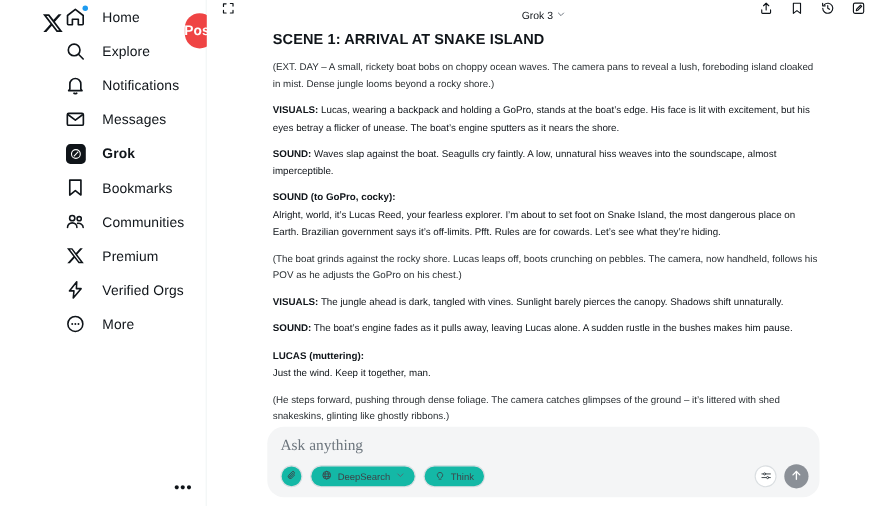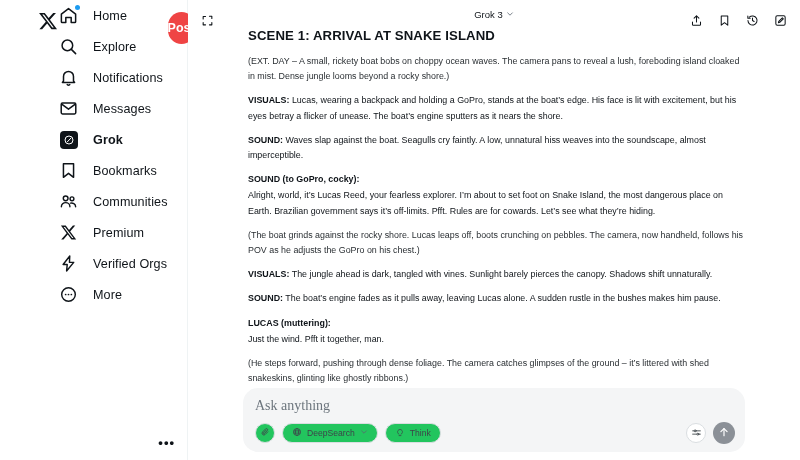--- a/index.html
+++ b/index.html
@@ -50,21 +50,21 @@
   .sidebar-more {
     position: absolute; right: 12px; bottom: 13px;
     font-size: 13px; color: #0f1419; letter-spacing: 1px;
     cursor: pointer; line-height: 8px; font-weight: 700;
   }
 
   
   .main { flex: 1; height: 460px; display: flex; flex-direction: column;
           position: relative; background: #fff; }
   .main-header {
-    height: 28px; display: flex; align-items: flex-end;
+    height: 28px; display: flex; align-items: flex-start;
     padding: 0 12px; flex: 0 0 28px; position: relative;
   }
   .hdr-left { display: flex; align-items: center; }
   .hdr-center {
     position: absolute; left: 0; right: 0; top: 0; height: 28px;
     display: flex; align-items: center; justify-content: center;
     pointer-events: none;
   }
   .model-sel {
     display: flex; align-items: center; gap: 3px;
@@ -97,21 +97,21 @@
   }
   .composer-input {
     background: transparent; border: none; outline: none; width: 100%;
     font-family: Liberation Serif, serif;
     font-size: 14px; color: #5b6570; padding: 0;
   }
   .composer-input::placeholder { color: #6c757d; }
   .composer-row { display: flex; align-items: center; gap: 7px; }
   .cbtn {
     height: 20px; border-radius: 11px; border: 1px solid #dadee1;
-    background: #22c55e; display: flex; align-items: center; gap: 5px;
+    background: #14b8a6; display: flex; align-items: center; gap: 5px;
     padding: 0 9px; font-size: 8.6px; color: #3d4449; cursor: pointer;
     font-family: "Liberation Sans", sans-serif; white-space: nowrap;
   }
   .cbtn.circle { width: 20px; padding: 0; justify-content: center; }
   .spacer { margin-left: auto; }
   .tune-btn {
     width: 20px; height: 20px; border-radius: 50%; border: 1px solid #dadee1;
     background: #fff; display: flex; align-items: center; justify-content: center;
     cursor: pointer;
   }
@@ -303,21 +303,21 @@
       <div id="blocks">
           <p class="para ital">(EXT. DAY – A small, rickety boat bobs on choppy ocean waves. The camera pans to reveal a lush, foreboding island cloaked in mist. Dense jungle looms beyond a rocky shore.)</p>
           <p class="para"><span class="lbl">VISUALS:</span> Lucas, wearing a backpack and holding a GoPro, stands at the boat’s edge. His face is lit with excitement, but his eyes betray a flicker of unease. The boat’s engine sputters as it nears the shore.</p>
           <p class="para"><span class="lbl">SOUND:</span> Waves slap against the boat. Seagulls cry faintly. A low, unnatural hiss weaves into the soundscape, almost imperceptible.</p>
           <p class="para speaker">SOUND (to GoPro, cocky):</p>
           <p class="para">Alright, world, it’s Lucas Reed, your fearless explorer. I’m about to set foot on Snake Island, the most dangerous place on Earth. Brazilian government says it’s off-limits. Pfft. Rules are for cowards. Let’s see what they’re hiding.</p>
           <p class="para ital">(The boat grinds against the rocky shore. Lucas leaps off, boots crunching on pebbles. The camera, now handheld, follows his POV as he adjusts the GoPro on his chest.)</p>
           <p class="para"><span class="lbl">VISUALS:</span> The jungle ahead is dark, tangled with vines. Sunlight barely pierces the canopy. Shadows shift unnaturally.</p>
           <p class="para"><span class="lbl">SOUND:</span> The boat’s engine fades as it pulls away, leaving Lucas alone. A sudden rustle in the bushes makes him pause.</p>
           <p class="para speaker">LUCAS (muttering):</p>
-          <p class="para">Just the wind. Pfft it together, man.</p>
+          <p class="para">Just the wind. Keep it together, man.</p>
           <p class="para ital">(He steps forward, pushing through dense foliage. The camera catches glimpses of the ground – it’s littered with shed snakeskins, glinting like ghostly ribbons.)</p>
         </div>
 
     </div>
 
     <div class="composer-zone">
       <div class="composer">
         <input class="composer-input" type="text" placeholder="Ask anything" style="">
         <div class="composer-row">
 

